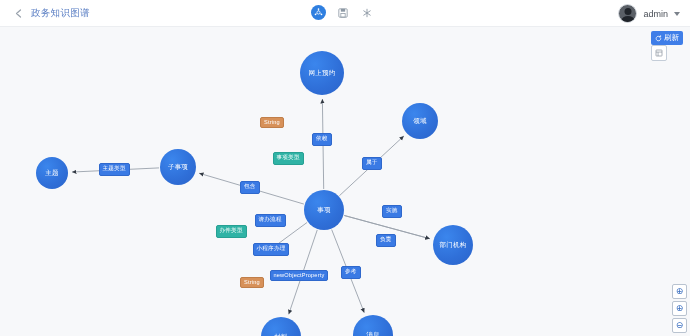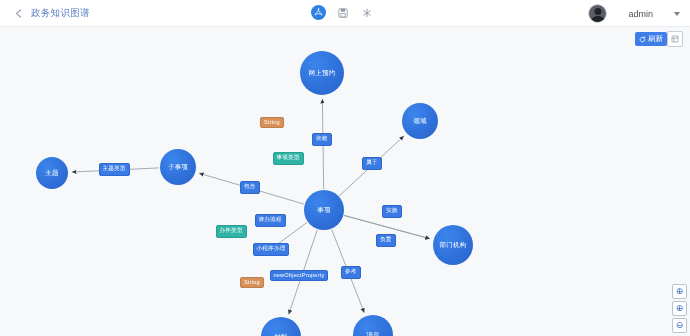--- a/index.html
+++ b/index.html
@@ -60,21 +60,21 @@
     border-radius: 50%;
     color: #ffffff;
   }
   .tool-btn svg { display: block; }
 
   .user-area {
     position: absolute;
     right: 10px; top: 4px;
     display: flex;
     align-items: center;
-    gap: 21px;
+    gap: 6px;
     cursor: pointer;
   }
   .avatar {
     width: 19px; height: 19px;
     border-radius: 50%;
     background: #5a5f66;
     overflow: hidden;
     position: relative;
     border: 1px solid #d9dde2;
     box-sizing: border-box;
@@ -119,22 +119,22 @@
   .graph-svg {
     position: absolute;
     left: 0; top: 0;
   }
 
   
   .canvas-actions {
     position: absolute;
     right: 7px; top: 4px;
     display: flex;
-    align-items: center;
     z-index: 40;
+    flex-direction: column;
   }
   .refresh-btn {
     height: 14px;
     background: #3f7ee8;
     border-radius: 2px;
     color: #ffffff;
     font-size: 7.5px;
     display: flex;
     align-items: center;
     gap: 2.5px;

